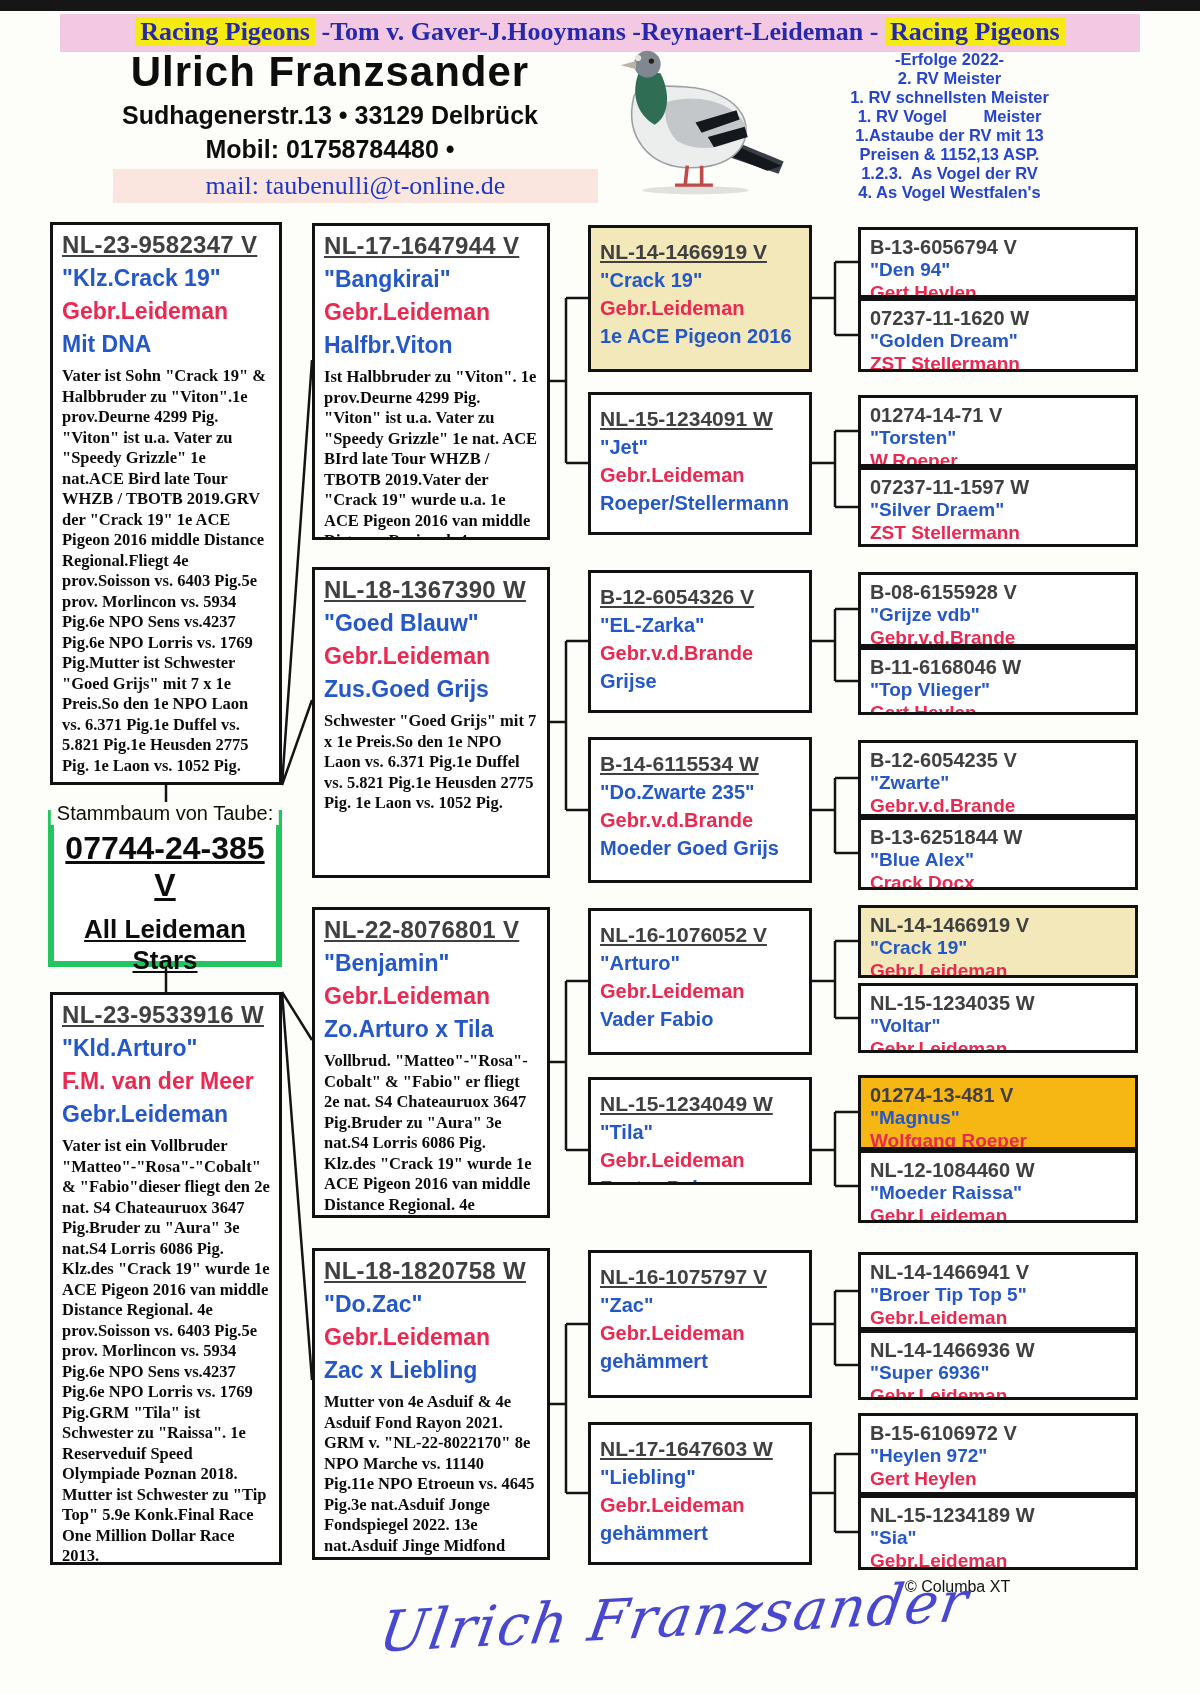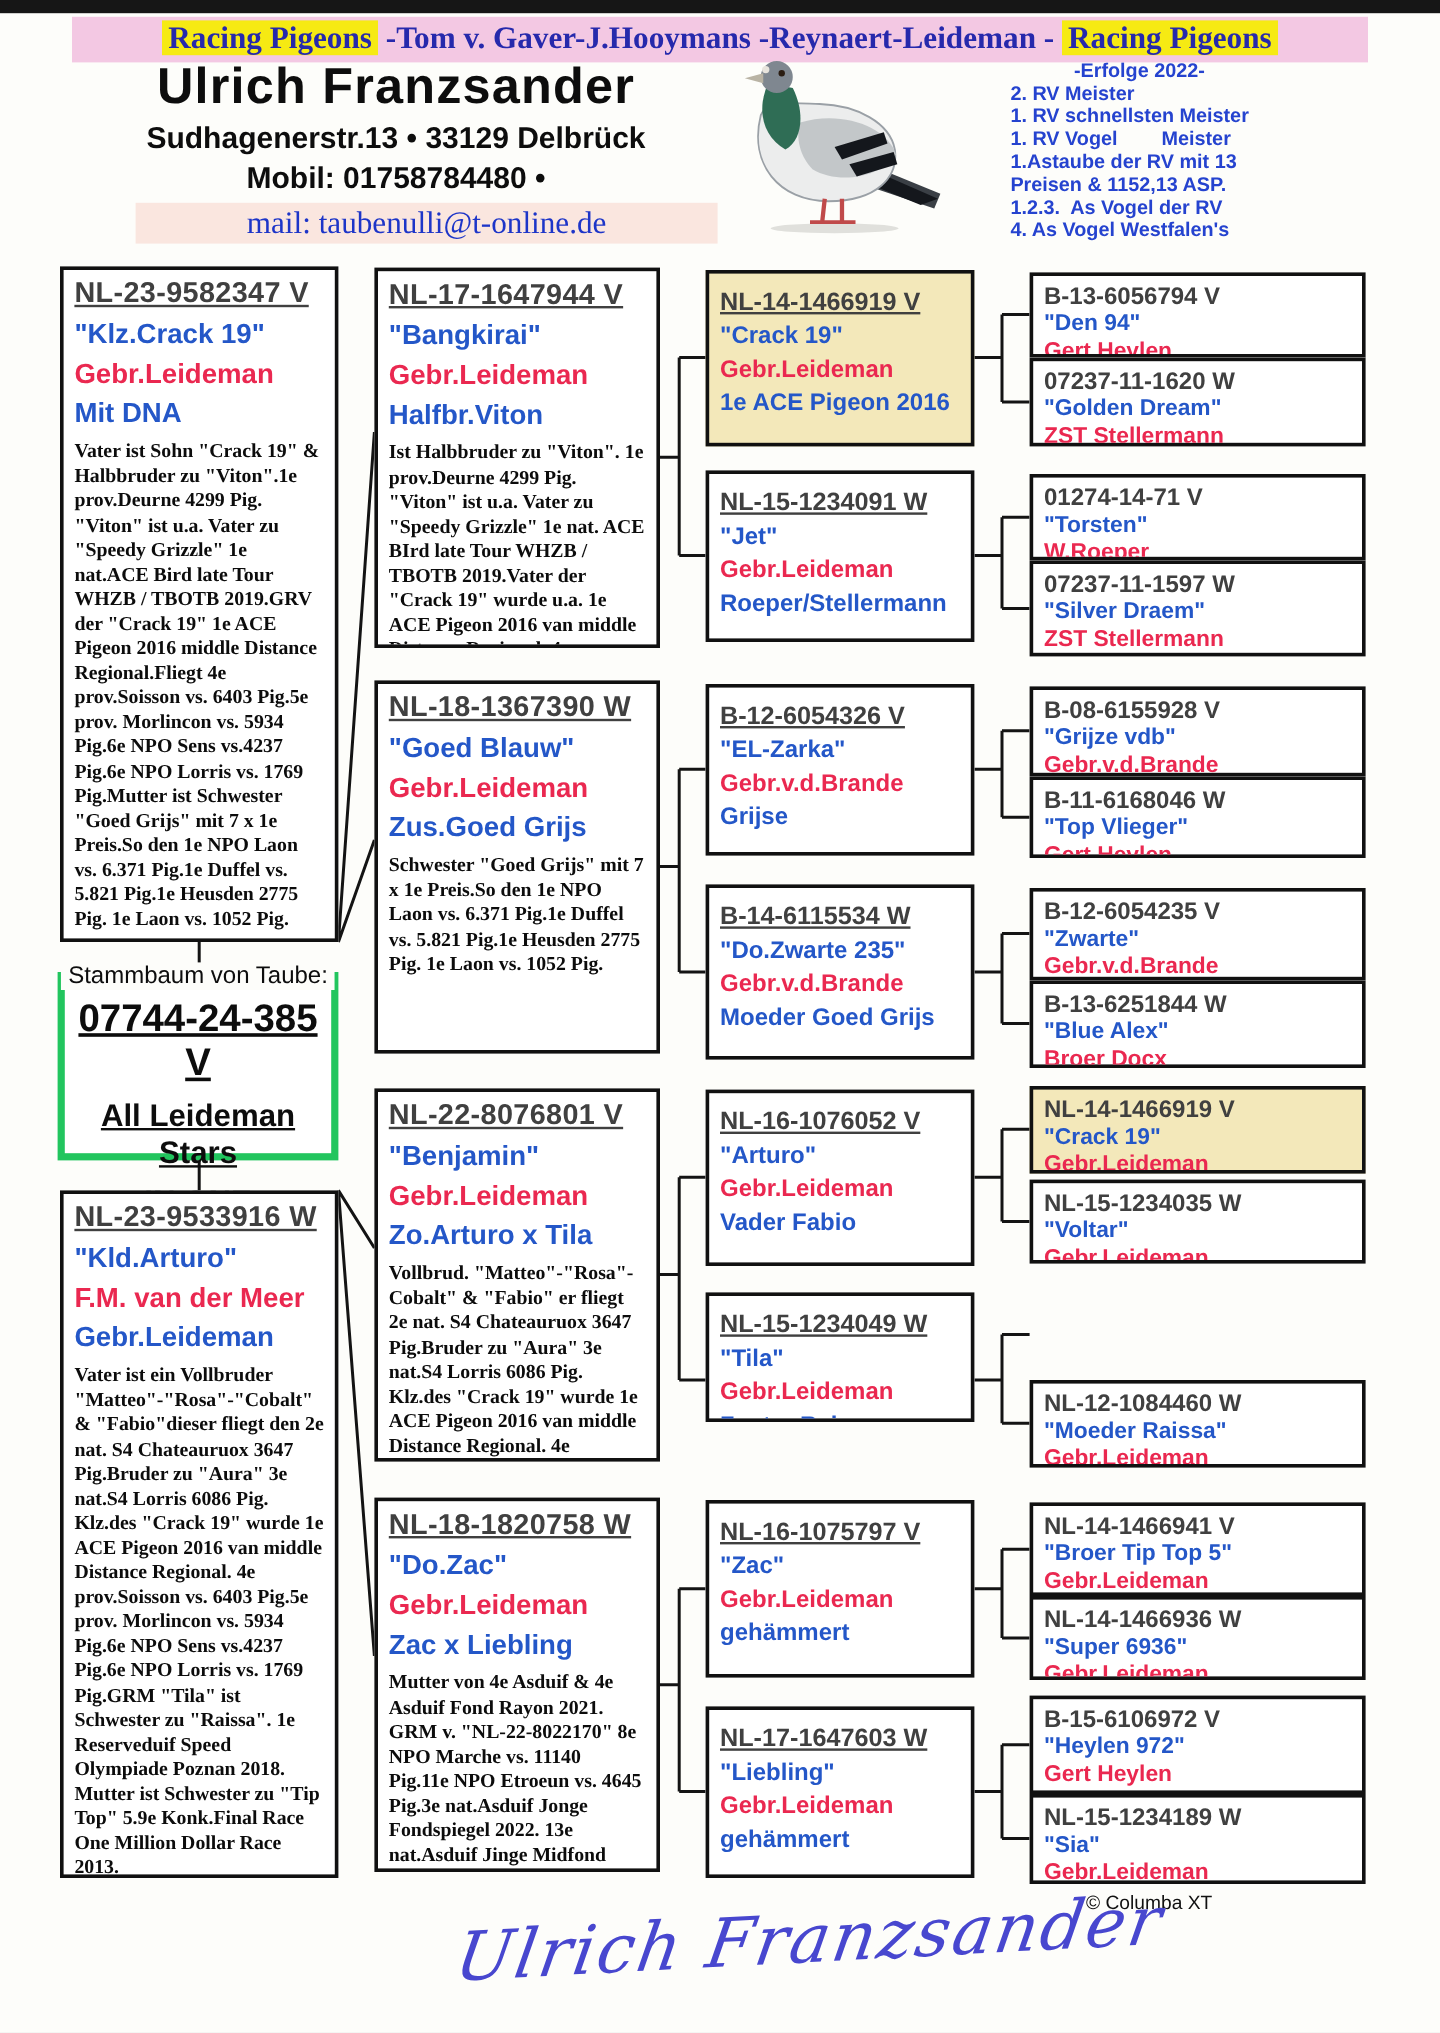--- a/index.html
+++ b/index.html
@@ -18,21 +18,21 @@
                  font-size:25px;font-weight:bold;}
   .owner-mobile{position:absolute;top:135px;left:70px;width:520px;text-align:center;
                 font-size:25px;font-weight:bold;}
   .owner-email{position:absolute;top:169px;left:113px;width:455px;text-align:center;
                font-size:26px;font-weight:normal;font-family:"Liberation Serif",serif;
                color:#1d35c8;background:#fae6df;padding:2px 15px;}
 
   .erfolge{position:absolute;top:50px;left:842px;width:215px;color:#2543cf;font-weight:bold;
            font-size:16.5px;line-height:19px;}
   .erf-title{text-align:center;}
-  .erf-line{white-space:pre;}
+  .erf-line{white-space:pre;text-align:center;}
 
   .pigeon{position:absolute;top:42px;left:593px;width:205px;height:155px;}
 
   .pbox{position:absolute;box-sizing:border-box;border:3px solid #111;background:#fff;
         overflow:hidden;padding:6px 9px;}
   .c1{left:50px;width:232px;}
   .c2{left:312px;width:238px;}
   .c3{left:588px;width:224px;}
   .c4{left:858px;width:280px;}
   .pid{font-weight:bold;color:#404040;}
@@ -264,31 +264,36 @@
       <div class="pline red">Gert Heylen</div>
     </div>
     <div class="pbox c4" style="top: 740px; height: 77px;">
       <div class="pid">B-12-6054235 V</div>
       <div class="pline blue">"Zwarte"</div>
       <div class="pline red">Gebr.v.d.Brande</div>
     </div>
     <div class="pbox c4" style="top: 817px; height: 73px;">
       <div class="pid">B-13-6251844 W</div>
       <div class="pline blue">"Blue Alex"</div>
-      <div class="pline red">Broer Docx</div>
+      <div class="pline red">Crack Docx</div>
     </div>
     <div class="pbox c4" style="top: 905px; height: 73px; background: rgb(243, 232, 186);">
       <div class="pid">NL-14-1466919 V</div>
       <div class="pline blue">"Crack 19"</div>
       <div class="pline red">Gebr.Leideman</div>
     </div>
     <div class="pbox c4" style="top: 983px; height: 70px;">
       <div class="pid">NL-15-1234035 W</div>
       <div class="pline blue">"Voltar"</div>
       <div class="pline red">Gebr.Leideman</div>
+    </div>
+    <div class="pbox c4" style="top: 1075px; height: 75px; background: rgb(246, 183, 20);">
+      <div class="pid">01274-13-481 V</div>
+      <div class="pline blue">"Magnus"</div>
+      <div class="pline red">Wolfgang Roeper</div>
     </div>
     <div class="pbox c4" style="top: 1150px; height: 73px;">
       <div class="pid">NL-12-1084460 W</div>
       <div class="pline blue">"Moeder Raissa"</div>
       <div class="pline red">Gebr.Leideman</div>
     </div>
     <div class="pbox c4" style="top: 1252px; height: 78px;">
       <div class="pid">NL-14-1466941 V</div>
       <div class="pline blue">"Broer Tip Top 5"</div>
       <div class="pline red">Gebr.Leideman</div>

